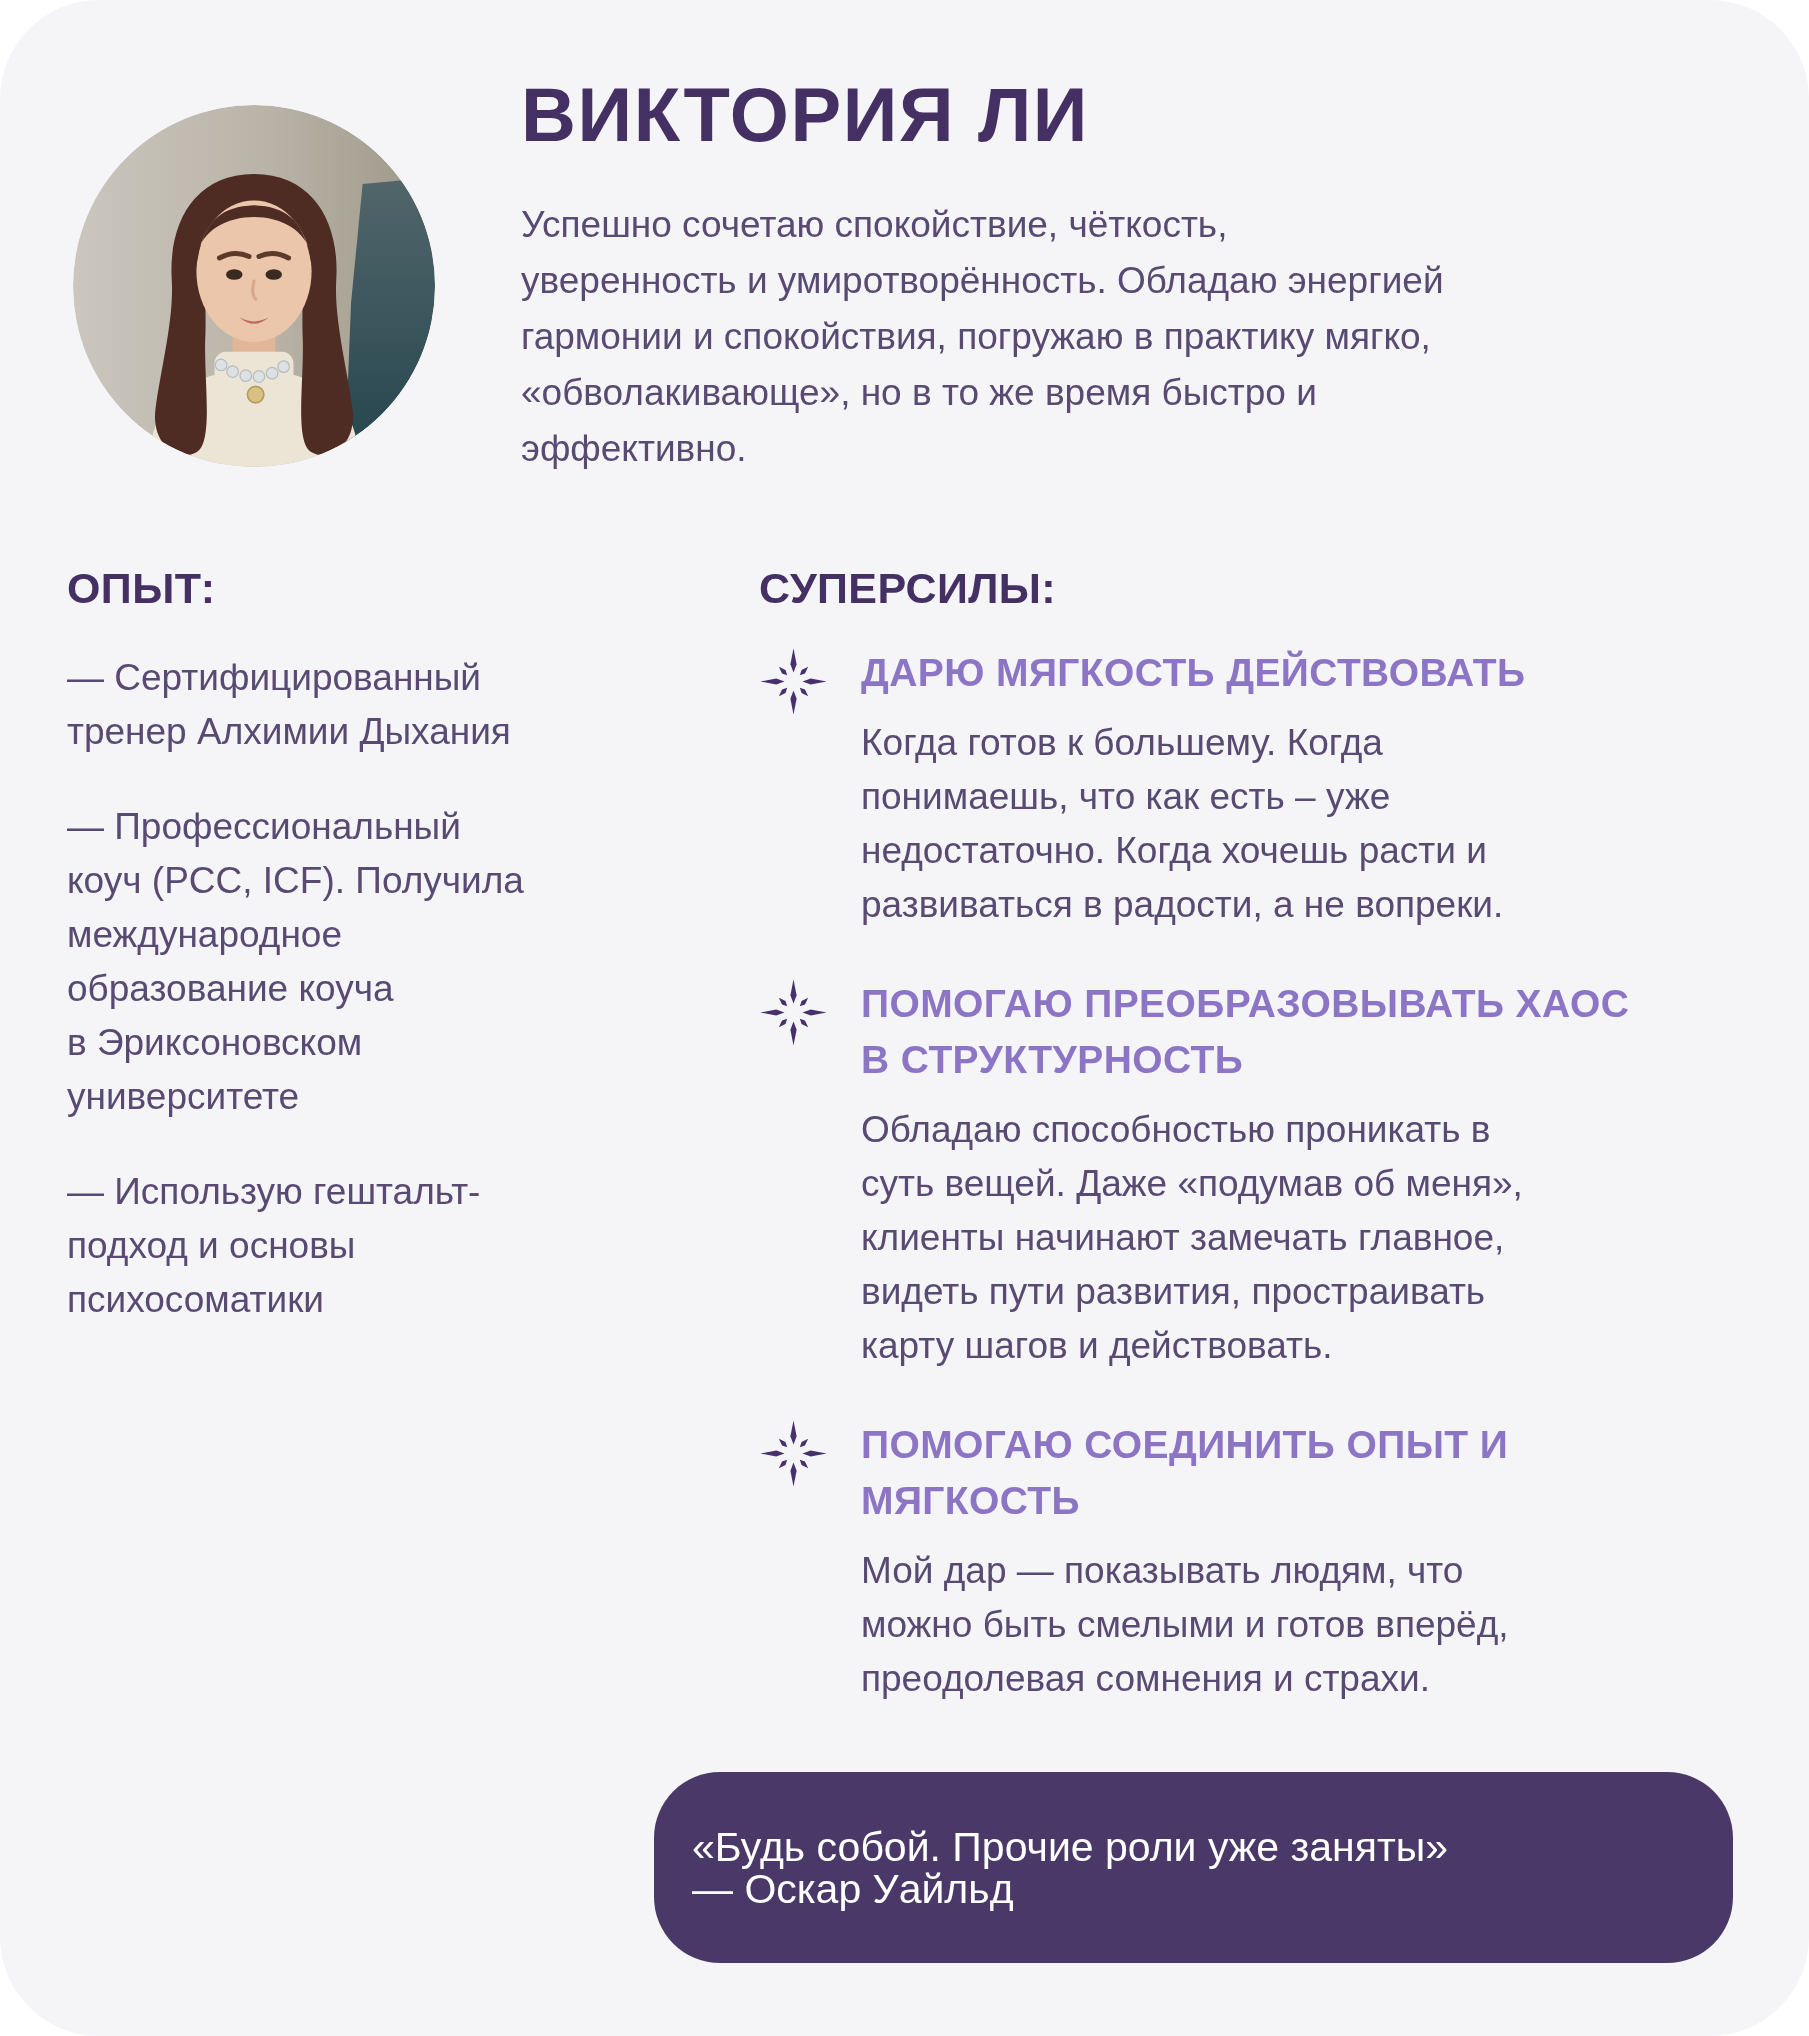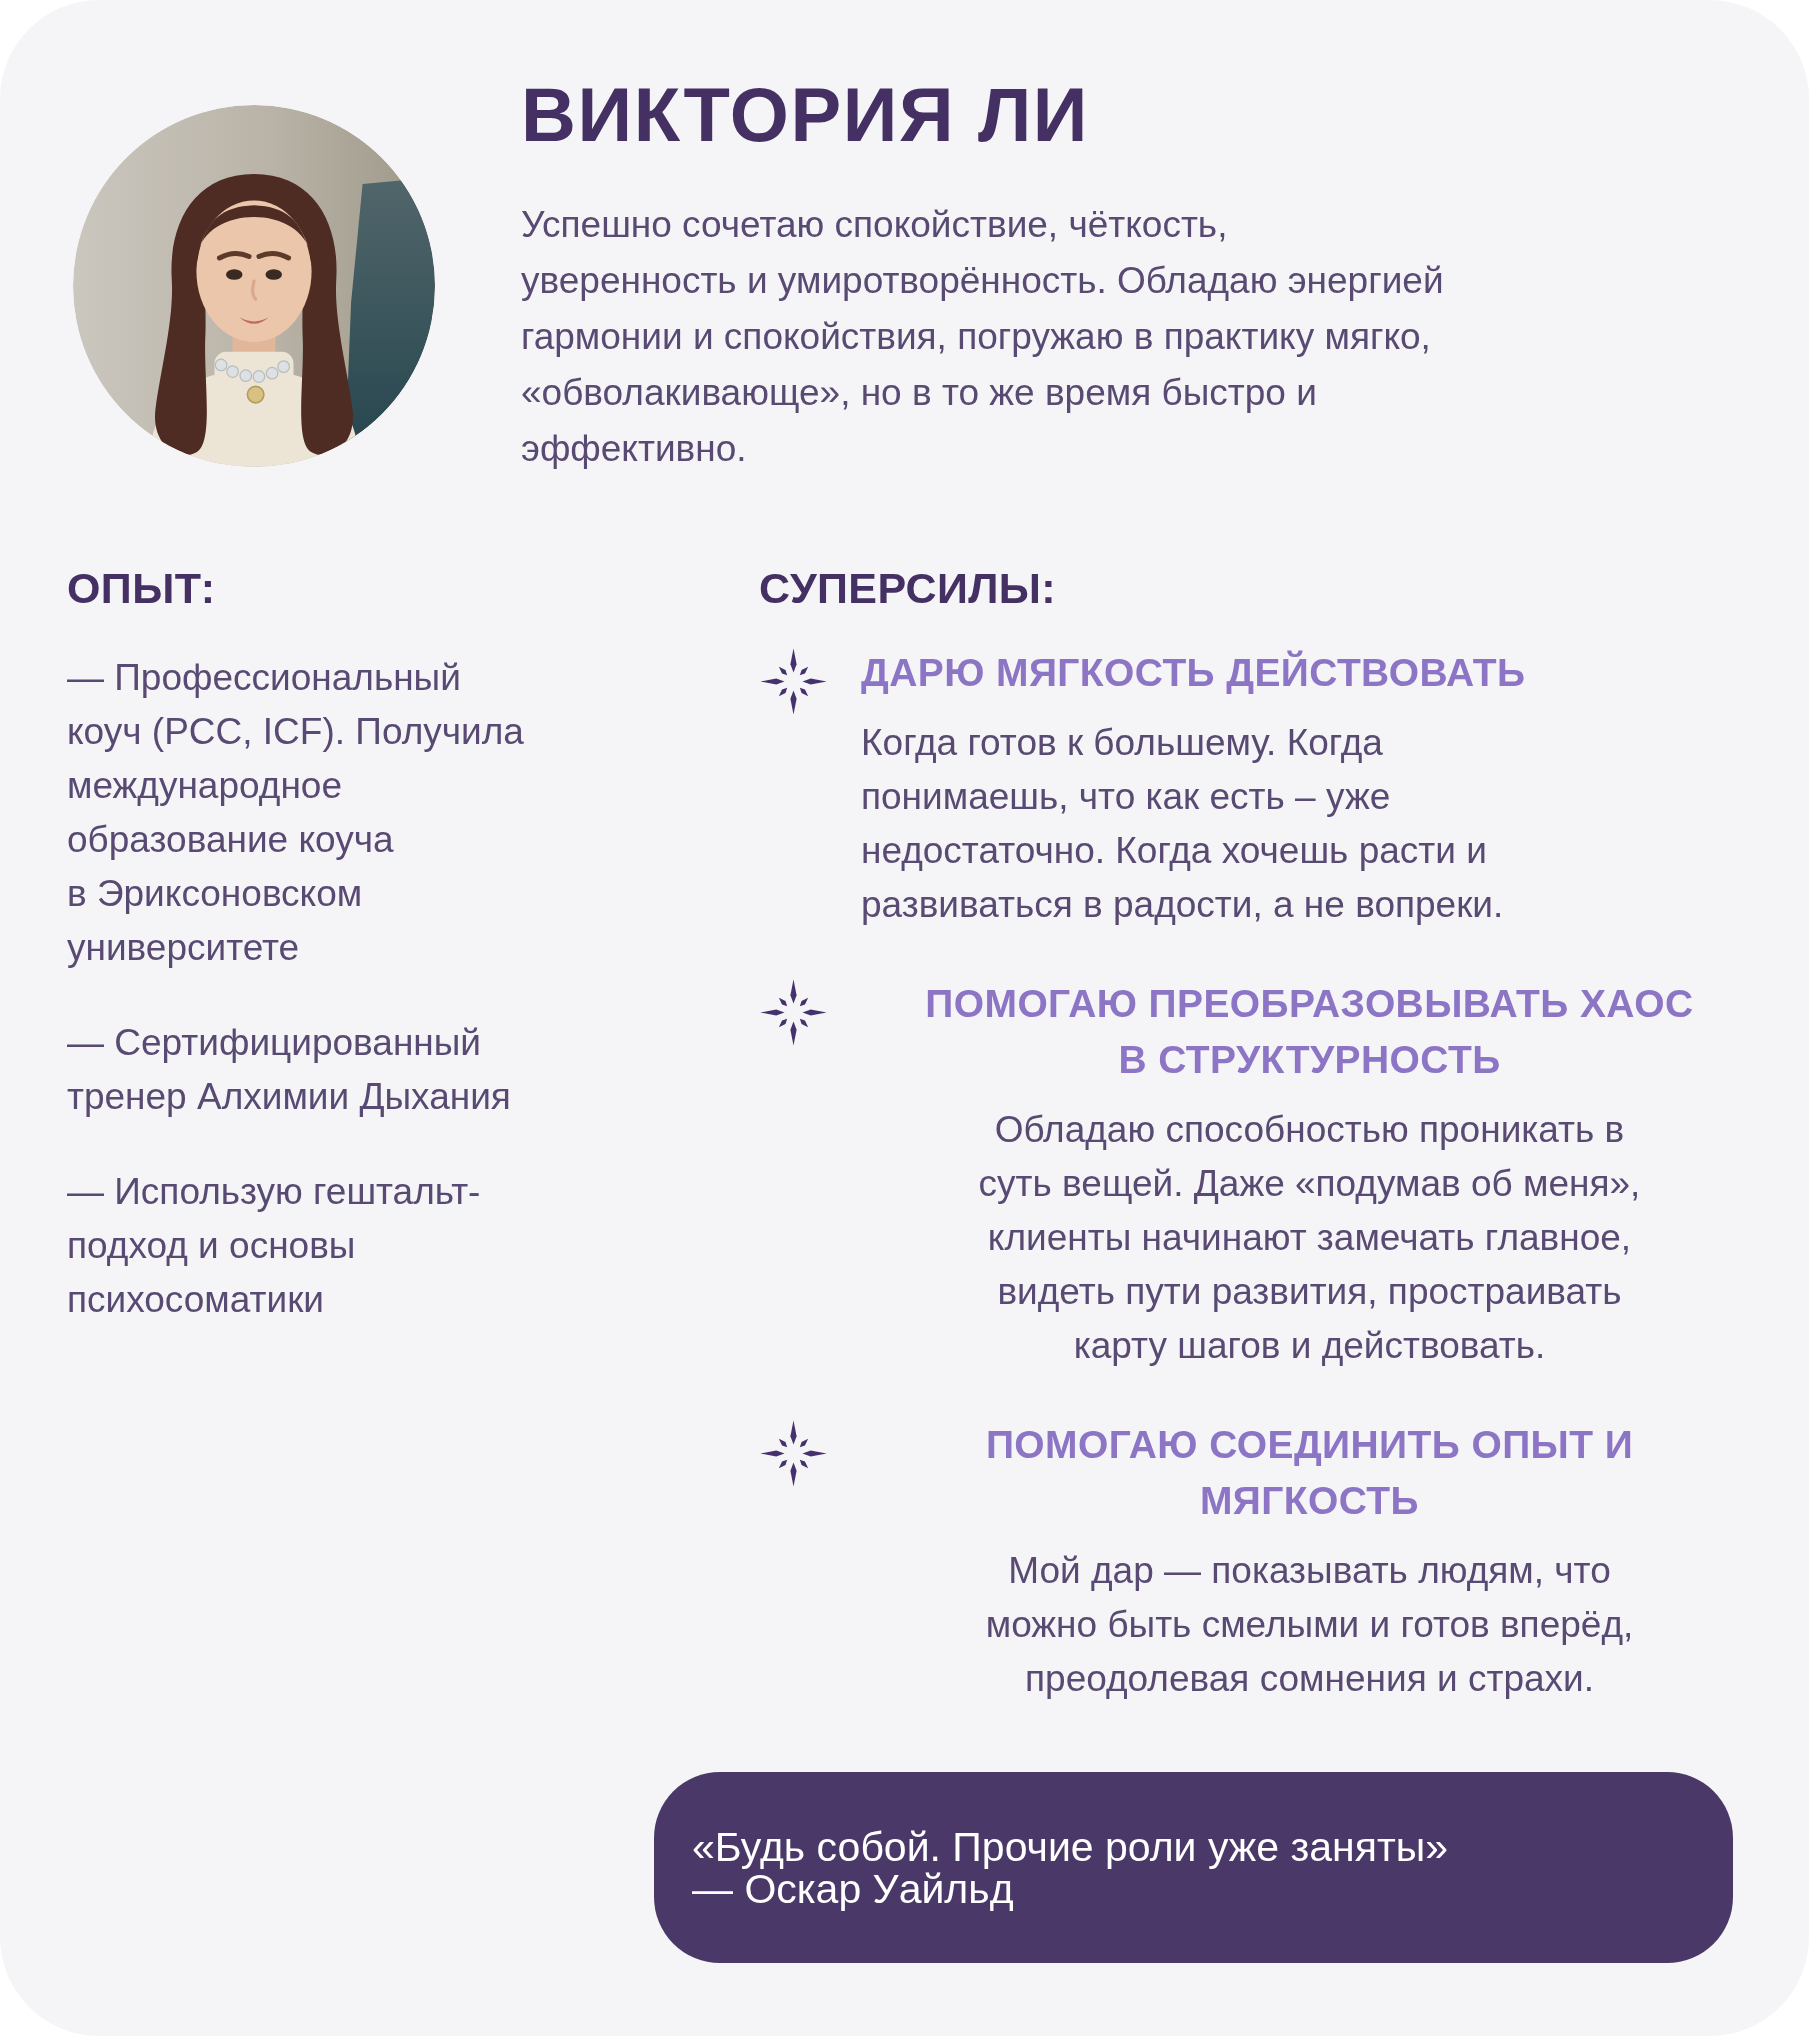--- a/index.html
+++ b/index.html
@@ -34,21 +34,21 @@
   .section-heading{
     margin:0;font-size:43px;line-height:44px;font-weight:700;color:#443063;
     letter-spacing:0.4px;
   }
   .exp-item{
     margin:41px 0 0 0;font-size:37px;line-height:54px;color:#584a72;
   }
 
   .sp-item{display:flex;align-items:flex-start;}
   .sp-item.first{margin-top:35px;}
-  .sp-item + .sp-item{margin-top:44px;text-align:center;}
+  .sp-item + .sp-item{margin-top:44px;}
   .sp-icon{flex:0 0 102px;padding-top:1.6px;}
   .sp-icon svg{display:block;width:69px;height:69px;}
   .sp-content{flex:1;}
   .sp-title{
     margin:0;font-size:39px;line-height:56px;font-weight:700;color:#8d75c6;
     letter-spacing:0.4px;
   }
   .sp-body{
     margin:15px 0 0 0;font-size:37px;line-height:54px;color:#584a72;
   }
@@ -127,28 +127,28 @@
     <h1 class="name">ВИКТОРИЯ ЛИ</h1>
     <p class="intro ml">Успешно сочетаю спокойствие, чёткость,
 уверенность и умиротворённость. Обладаю энергией
 гармонии и спокойствия, погружаю в практику мягко,
 «обволакивающе», но в то же время быстро и
 эффективно.</p>
   </div>
 
   <div class="col-left">
     <h2 class="section-heading">ОПЫТ:</h2>
+    <p class="exp-item ml">— Сертифицированный
+тренер Алхимии Дыхания</p>
     <p class="exp-item ml">— Профессиональный
 коуч (PCC, ICF). Получила
 международное
 образование коуча
 в Эриксоновском
 университете</p>
-    <p class="exp-item ml">— Сертифицированный
-тренер Алхимии Дыхания</p>
     <p class="exp-item ml">— Использую гештальт-
 подход и основы
 психосоматики</p>
   </div>
 
   <div class="col-right">
     <h2 class="section-heading">СУПЕРСИЛЫ:</h2>
 
     <div class="sp-item first">
       <span class="sp-icon">

